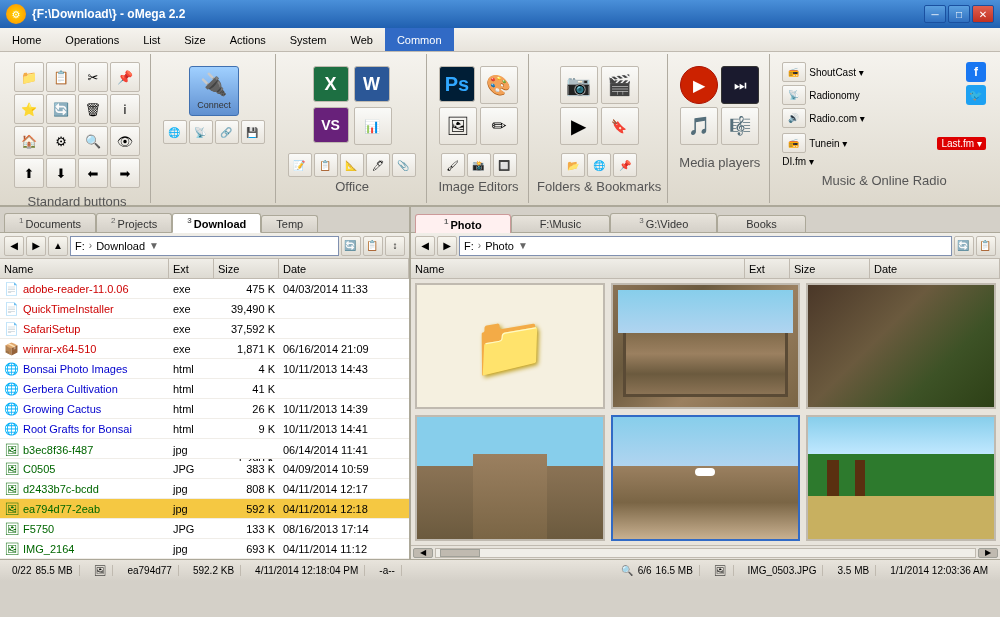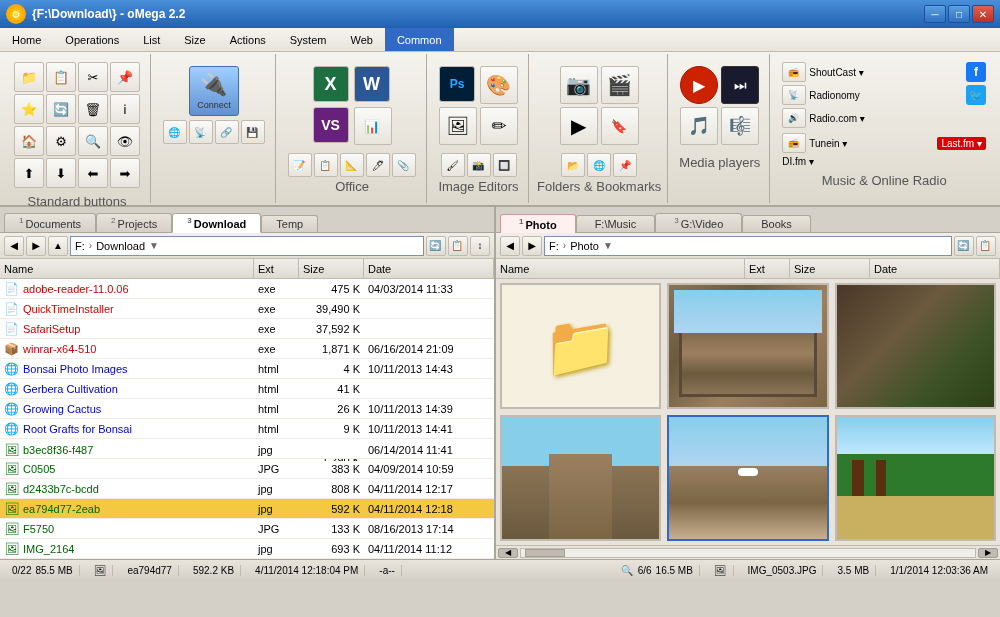--- a/index.html
+++ b/index.html
@@ -27,21 +27,21 @@
     .std-btn-grid { display: grid; grid-template-columns: repeat(4, 30px); grid-template-rows: repeat(4, 30px); gap: 2px; padding: 4px; }
     .std-btn { width: 30px; height: 30px; background: linear-gradient(to bottom, #fafaf8, #e8e4dc); border: 1px solid #c0bab0; border-radius: 2px; display: flex; align-items: center; justify-content: center; cursor: pointer; font-size: 13px; }
     
     
     .tab-area { background: #d4d0c8; padding: 2px 4px 0; display: flex; align-items: flex-end; gap: 0; height: 26px; border-bottom: 1px solid #aca899; }
     .tab { padding: 2px 14px; font-size: 11px; background: linear-gradient(to bottom, #e8e4dc, #d4d0c8); border: 1px solid #aca899; border-bottom: none; cursor: pointer; border-radius: 3px 3px 0 0; color: #333; }
     .tab.active { background: white; border-color: #aca899; border-bottom: 1px solid white; color: #000; font-weight: bold; margin-bottom: -1px; z-index: 1; }
     .tab-number { font-size: 8px; color: #666; vertical-align: super; margin-right: 2px; }
     
     
-    .left-panel { width: 496px; display: flex; flex-direction: column; border-right: 2px solid #aca899; }
+    .left-panel { width: 411px; display: flex; flex-direction: column; border-right: 2px solid #aca899; }
     .panel-toolbar { background: linear-gradient(to bottom, #f0eee8, #e0ddd5); height: 26px; display: flex; align-items: center; padding: 2px 4px; gap: 2px; border-bottom: 1px solid #c0bab0; }
     .path-bar { flex: 1; background: white; border: 1px solid #8090b0; height: 20px; padding: 0 4px; display: flex; align-items: center; font-size: 11px; gap: 4px; }
     .path-arrow { color: #666; font-size: 10px; }
     .panel-nav-btn { width: 20px; height: 20px; background: linear-gradient(to bottom, #f8f6f0, #e0ddd5); border: 1px solid #c0bab0; display: flex; align-items: center; justify-content: center; font-size: 10px; cursor: pointer; border-radius: 2px; }
     
     
     .file-list { flex: 1; background: white; overflow: hidden; }
     .file-list-header { display: grid; grid-template-columns: 1fr 45px 65px 130px; background: linear-gradient(to bottom, #f0eee8, #dddad2); border-bottom: 1px solid #c0bab0; height: 20px; }
     .col-header { padding: 2px 4px; font-size: 11px; border-right: 1px solid #c0bab0; display: flex; align-items: center; cursor: pointer; }
     .file-rows { overflow-y: auto; height: calc(100% - 20px); }
@@ -49,21 +49,21 @@
     .file-row.selected { background: #f5c842; }
     .file-row.exe-file .file-name { color: #cc0000; }
     .file-row.html-file .file-name { color: #0000cc; }
     .file-row.jpg-file .file-name { color: #006600; }
     .file-cell { padding: 1px 4px; font-size: 11px; display: flex; align-items: center; overflow: hidden; white-space: nowrap; text-overflow: ellipsis; }
     .file-icon { width: 16px; height: 16px; margin-right: 3px; flex-shrink: 0; display: flex; align-items: center; justify-content: center; font-size: 12px; }
     
     
     .right-panel { flex: 1; display: flex; flex-direction: column; }
     .right-tabs { background: #d4d0c8; padding: 2px 4px 0; display: flex; align-items: flex-end; gap: 0; height: 26px; border-bottom: 1px solid #aca899; }
-    .right-tab { padding: 2px 18px; font-size: 11px; background: linear-gradient(to bottom, #e8e4dc, #d4d0c8); border: 1px solid #aca899; border-bottom: none; cursor: pointer; border-radius: 3px 3px 0 0; color: #333; margin-top: 38px; }
+    .right-tab { padding: 2px 28px; font-size: 11px; background: linear-gradient(to bottom, #e8e4dc, #d4d0c8); border: 1px solid #aca899; border-bottom: none; cursor: pointer; border-radius: 3px 3px 0 0; color: #333; margin-top: 38px; }
     .right-tab.active { background: white; color: #000; font-weight: bold; margin-bottom: -1px; z-index: 1; }
     .right-tab.photo { background: linear-gradient(to bottom, #ffeeee, #ffd4d4); border-color: #cc9999; }
     .right-tab.photo.active { background: #fff0f0; }
     
     
     .photo-grid { flex: 1; background: #e8e4dc; overflow: hidden; padding: 4px; display: grid; grid-template-columns: repeat(3, 1fr); grid-template-rows: repeat(2, 1fr); gap: 6px; }
     .photo-thumb { background: white; border: 2px solid #c0bab0; display: flex; align-items: center; justify-content: center; overflow: hidden; cursor: pointer; }
     .photo-thumb.folder { background: #f5f0e0; }
     .photo-thumb.selected { border-color: #316ac5; background: #e8f0ff; }
     .folder-icon-large { font-size: 60px; color: #f0c040; text-shadow: 2px 2px 4px #c0a020; }
@@ -176,21 +176,21 @@
       <div class="std-btn" style="width:24px;height:24px;font-size:10px;">📋</div>
       <div class="std-btn" style="width:24px;height:24px;font-size:10px;">📐</div>
       <div class="std-btn" style="width:24px;height:24px;font-size:10px;">🖊</div>
       <div class="std-btn" style="width:24px;height:24px;font-size:10px;">📎</div>
     </div>
     <div class="toolbar-section-label">Office</div>
   </div>
 
   <div class="toolbar-section">
     <div style="display:grid; grid-template-columns: repeat(2, 38px); grid-template-rows: repeat(2, 38px); gap: 3px; padding: 8px 4px;">
-      <div class="office-btn ps-btn" style="font-size:12px; border-radius:3px; cursor:pointer; font-weight:bold;">Ps</div>
+      <div class="office-btn ps-btn" style="font-size:20px; border-radius:3px; cursor:pointer; font-weight:bold;">Ps</div>
       <div class="std-btn" style="width:38px;height:38px;font-size:20px;">🎨</div>
       <div class="std-btn" style="width:38px;height:38px;font-size:18px;">🖼</div>
       <div class="std-btn" style="width:38px;height:38px;font-size:18px;">✏</div>
     </div>
     <div style="display:flex; gap:2px; padding: 0 4px;">
       <div class="std-btn" style="width:24px;height:24px;font-size:10px;">🖌</div>
       <div class="std-btn" style="width:24px;height:24px;font-size:10px;">📸</div>
       <div class="std-btn" style="width:24px;height:24px;font-size:10px;">🔲</div>
     </div>
     <div class="toolbar-section-label">Image Editors</div>

